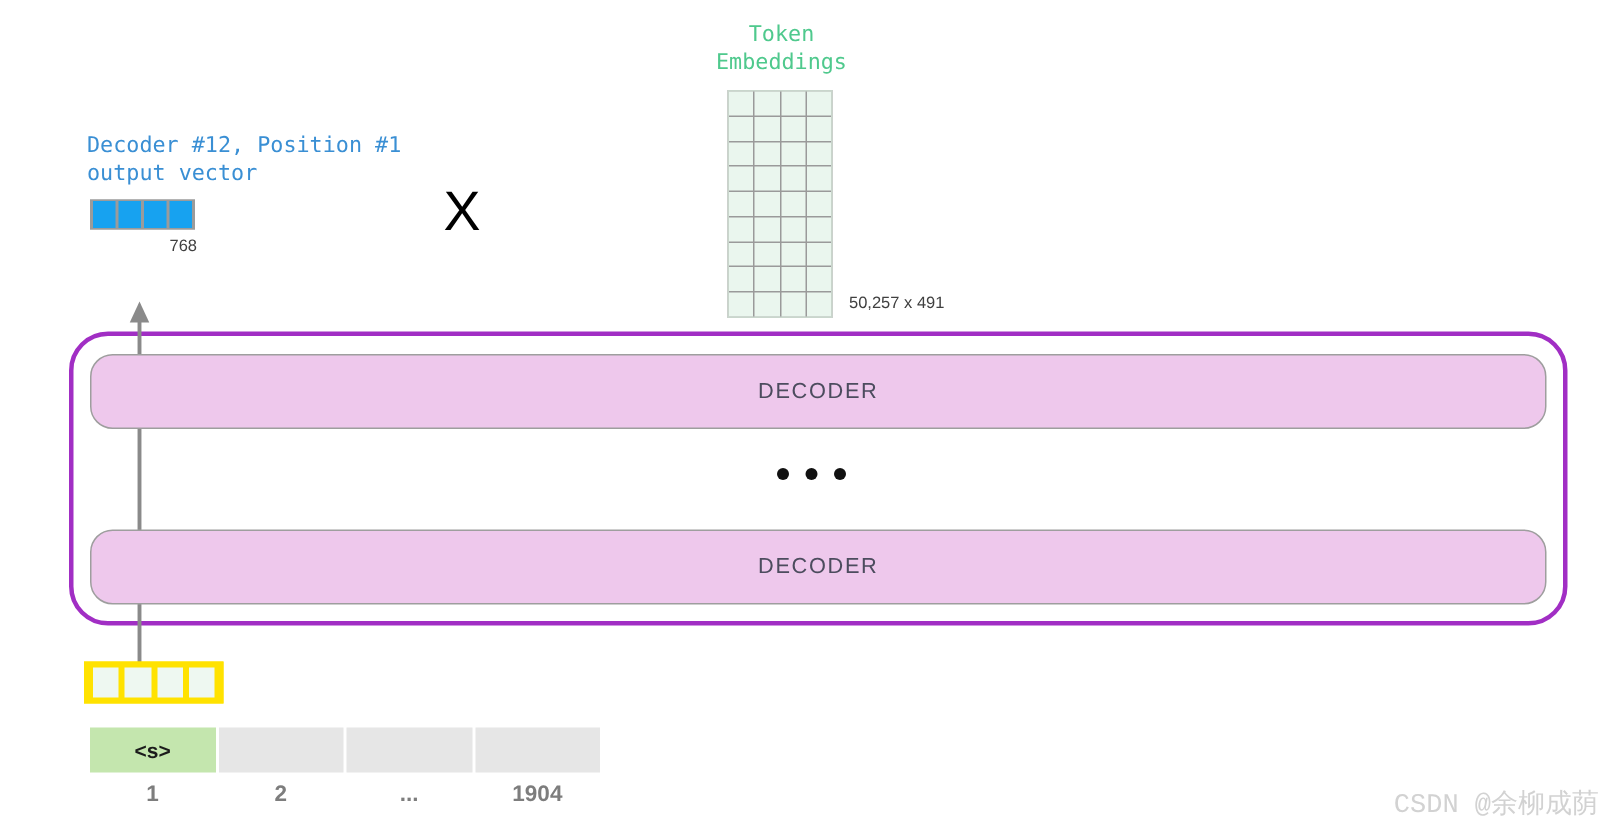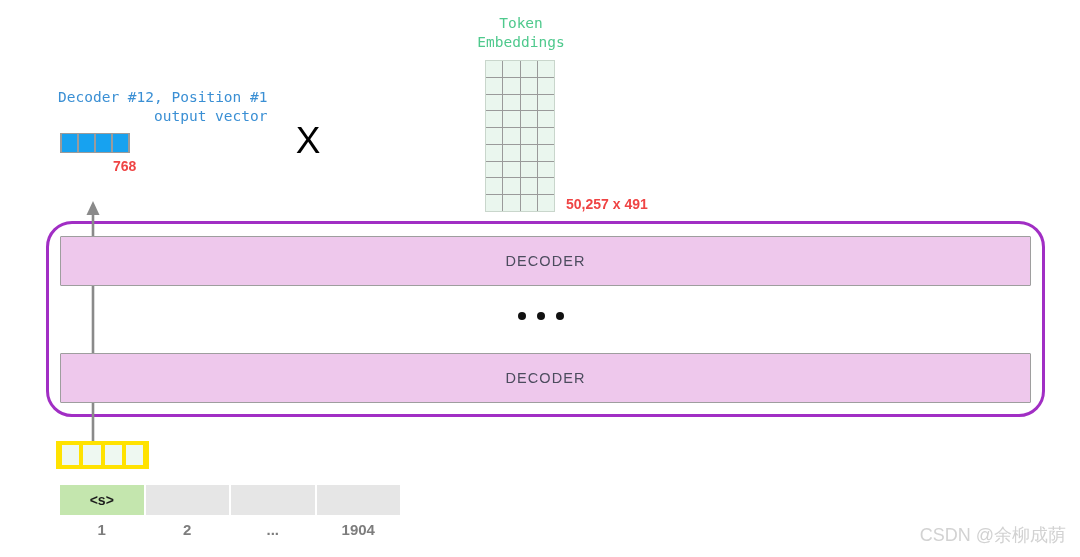--- a/index.html
+++ b/index.html
@@ -22,36 +22,35 @@
     font-family: "DejaVu Sans Mono", "Liberation Mono", monospace;
     font-size: 14.5px;
     line-height: 19px;
     white-space: pre;
     letter-spacing: 0px;
   }
   #decoder-output-label {
     left: 58px;
     top: 88px;
     color: #3a8fd4;
-    text-align: right;
   }
   #token-embeddings-title {
     left: 466px;
     top: 14px;
     color: #4fc98d;
     text-align: center;
     width: 110px;
   }
 
   .dim-label {
     position: absolute;
     font-family: "Liberation Sans", sans-serif;
-    font-size: 14px;
-    color: #ef4444;
-    font-weight: 700;
+    font-size: 11px;
+    color: #404040;
+    font-weight: 400;
     white-space: nowrap;
   }
   #vector-dim-768 {
     left: 113px;
     top: 158px;
   }
   #embeddings-dim {
     left: 566px;
     top: 196px;
   }
@@ -121,21 +120,21 @@
     background: transparent;
   }
 
   .decoder-box {
     position: absolute;
     left: 60px;
     width: 971px;
     height: 50px;
     background: #eec8ec;
     border: 1px solid #9e9e9e;
-    border-radius: 1px;
+    border-radius: 15px;
     box-sizing: border-box;
     display: flex;
     align-items: center;
     justify-content: center;
   }
   #decoder-top { top: 236px; }
   #decoder-bottom { top: 353px; }
   .decoder-box .dlabel {
     font-family: "Liberation Sans", sans-serif;
     font-size: 14.5px;
@@ -231,21 +230,21 @@
     font-size: 15px;
     font-weight: 700;
     color: #7d7d7d;
   }
 
   
   #watermark {
     position: absolute;
     right: 14px;
     bottom: 10px;
-    font-family: Liberation Sans, sans-serif;
+    font-family: Liberation Mono, monospace;
     font-size: 18px;
     color: #d2d2d2;
     white-space: nowrap;
     margin-top: 45px;
   }
 </style>
 </head>
 <body>
 
 <div id="canvas">

